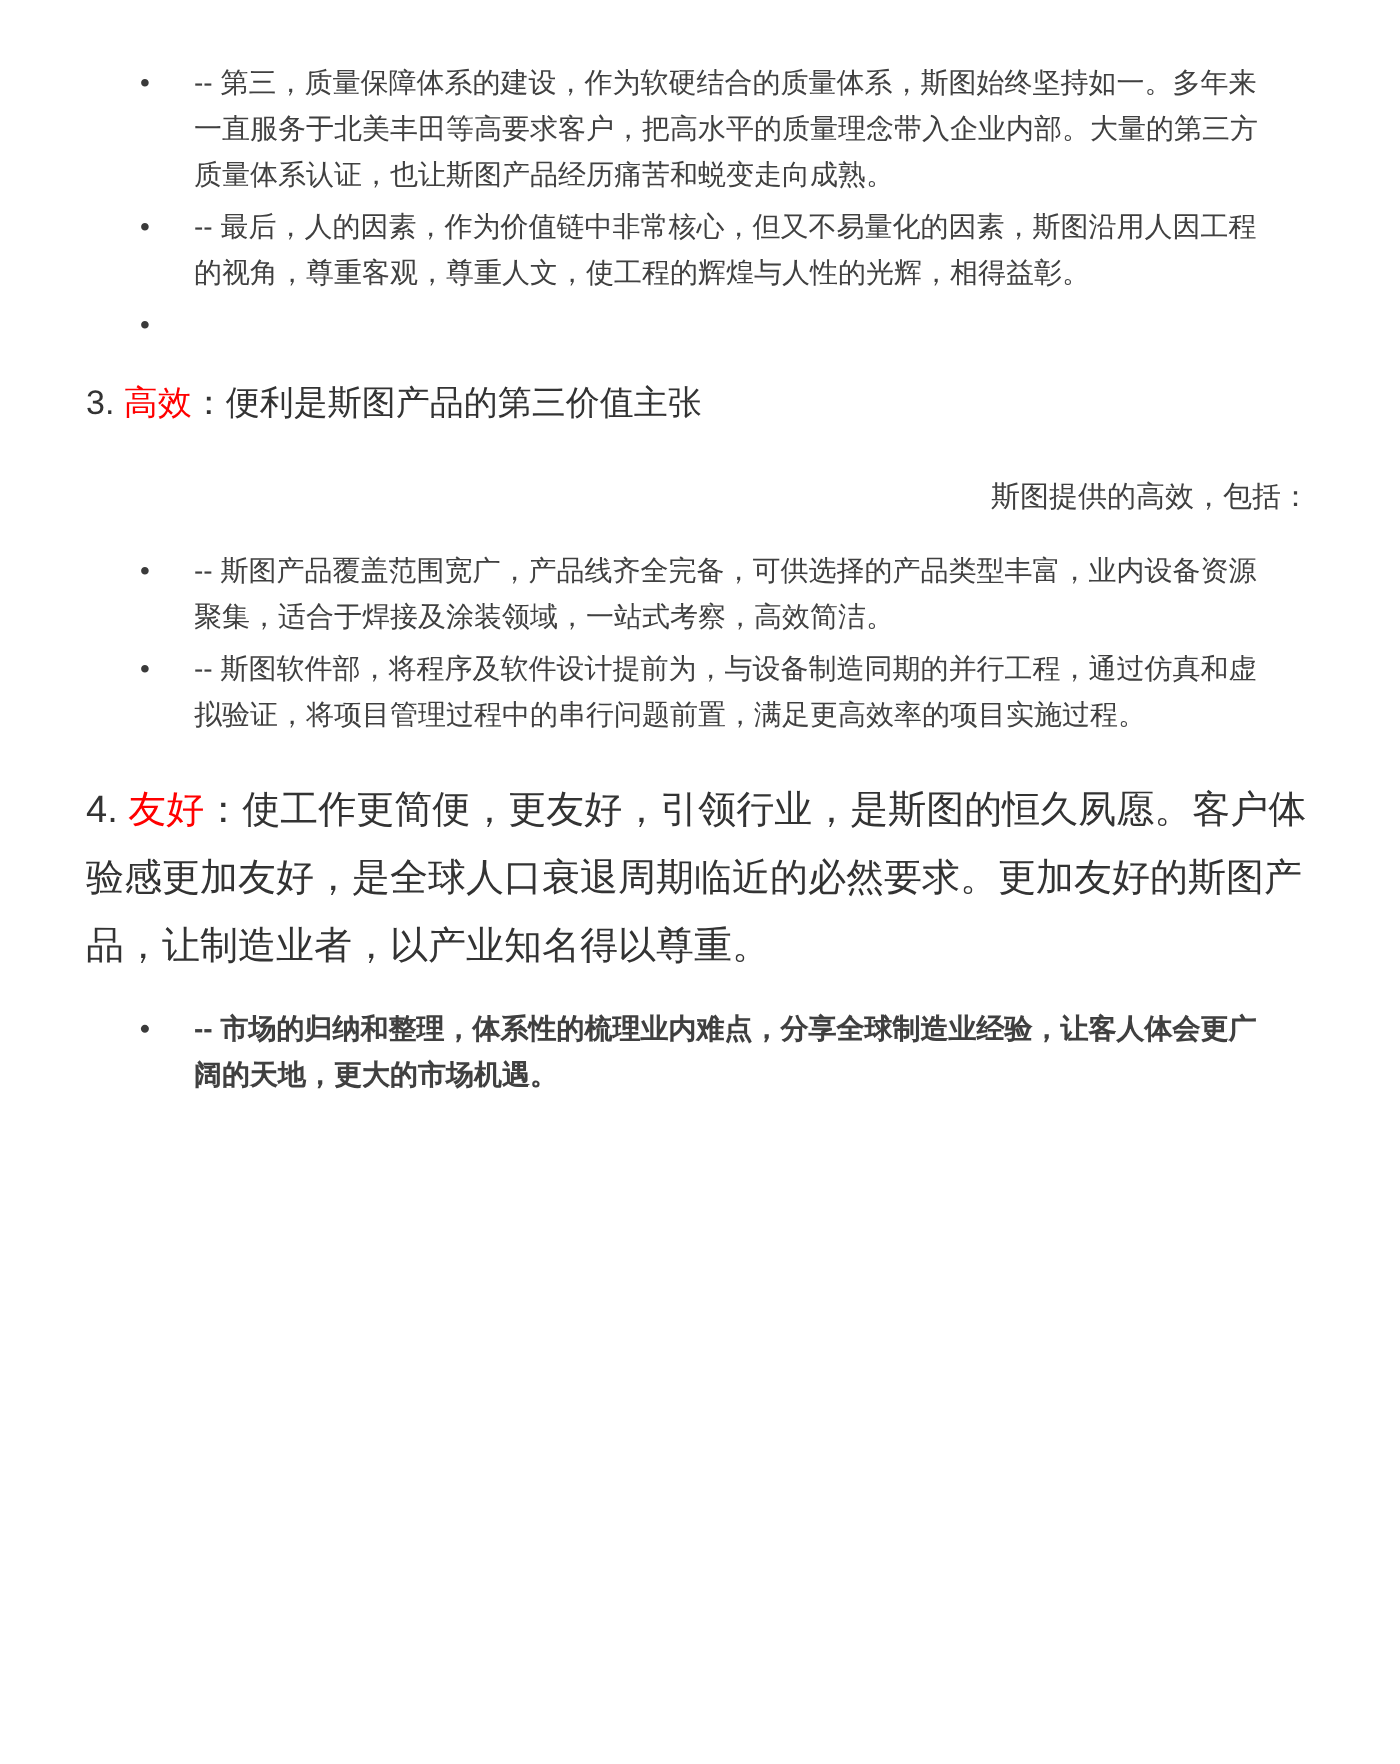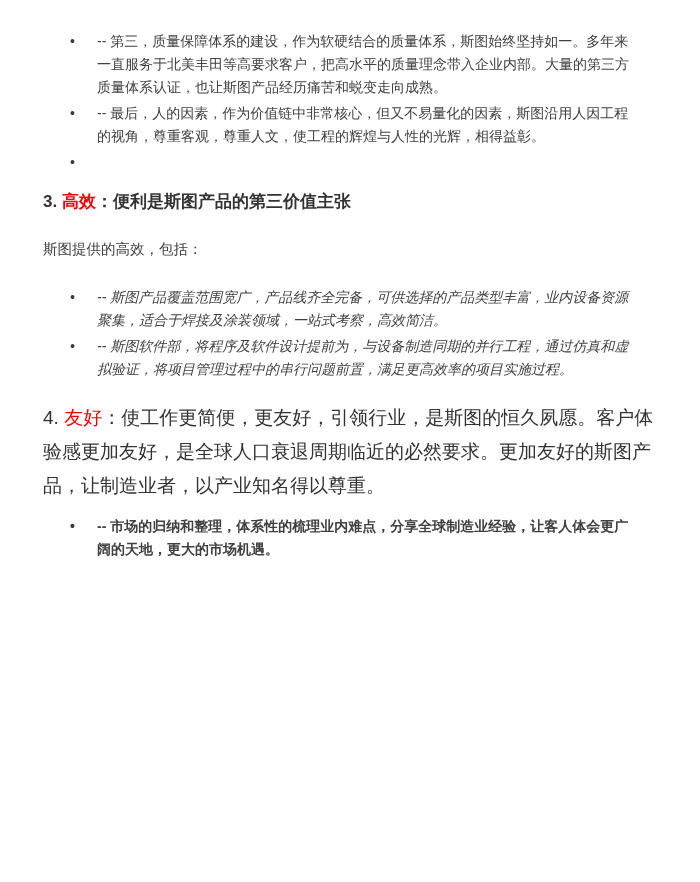--- a/index.html
+++ b/index.html
@@ -40,46 +40,46 @@
     position: absolute;
     left: -27px;
     top: 0;
     color: #3a3a3a;
     font-size: 14px;
     line-height: 23px;
   }
   h3.sec {
     font-size: 17px;
     line-height: 24px;
-    font-weight: 700;
+    font-weight: 400;
     color: #333333;
     margin: 16px 0 22px 0;
   }
   h2.sec {
     font-size: 19px;
     line-height: 34px;
     font-weight: 400;
     color: #333333;
     margin: 20px 0 12px 0;
   }
   .kw {
     color: #ff0000;
   }
   p.para {
     font-size: 14.5px;
     line-height: 26px;
     margin: 0 0 10px 0;
     color: #404040;
   }
   p.para.lead-in {
-    margin-bottom: 24px;
+    margin-bottom: 12px;
+    text-align: right;
   }
   .list2 li {
     margin-bottom: 2px;
-    font-style: italic;
   }
   .list3 {
     margin-top: 12px !important;
     font-weight: bold;
   }
 </style>
 </head>
 <body>
 
 <div class="page">

